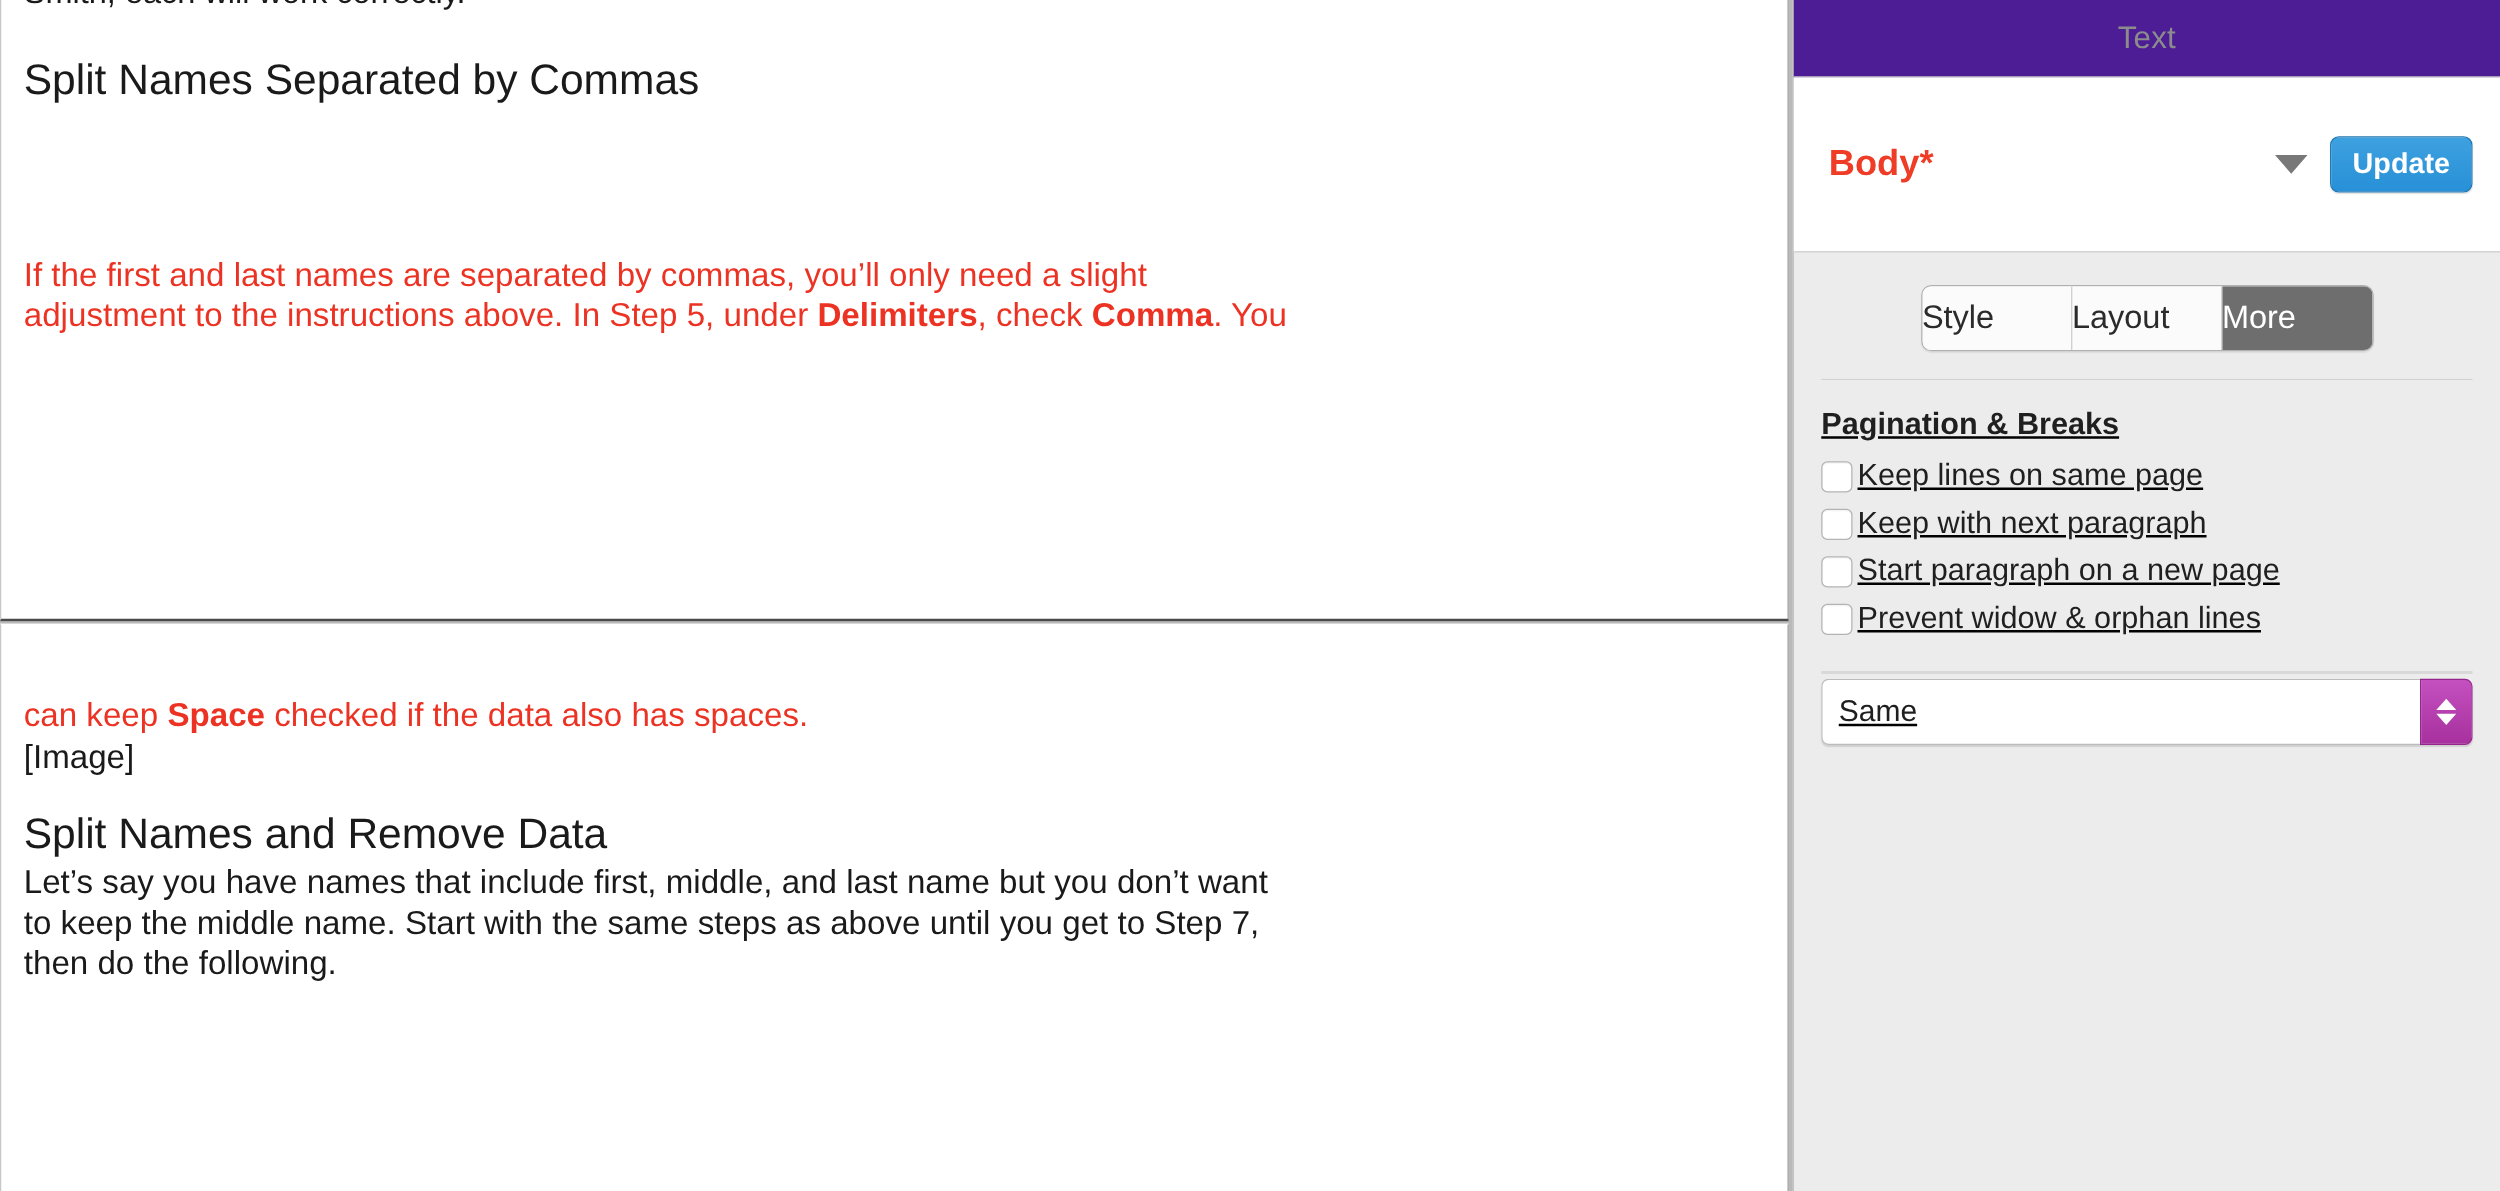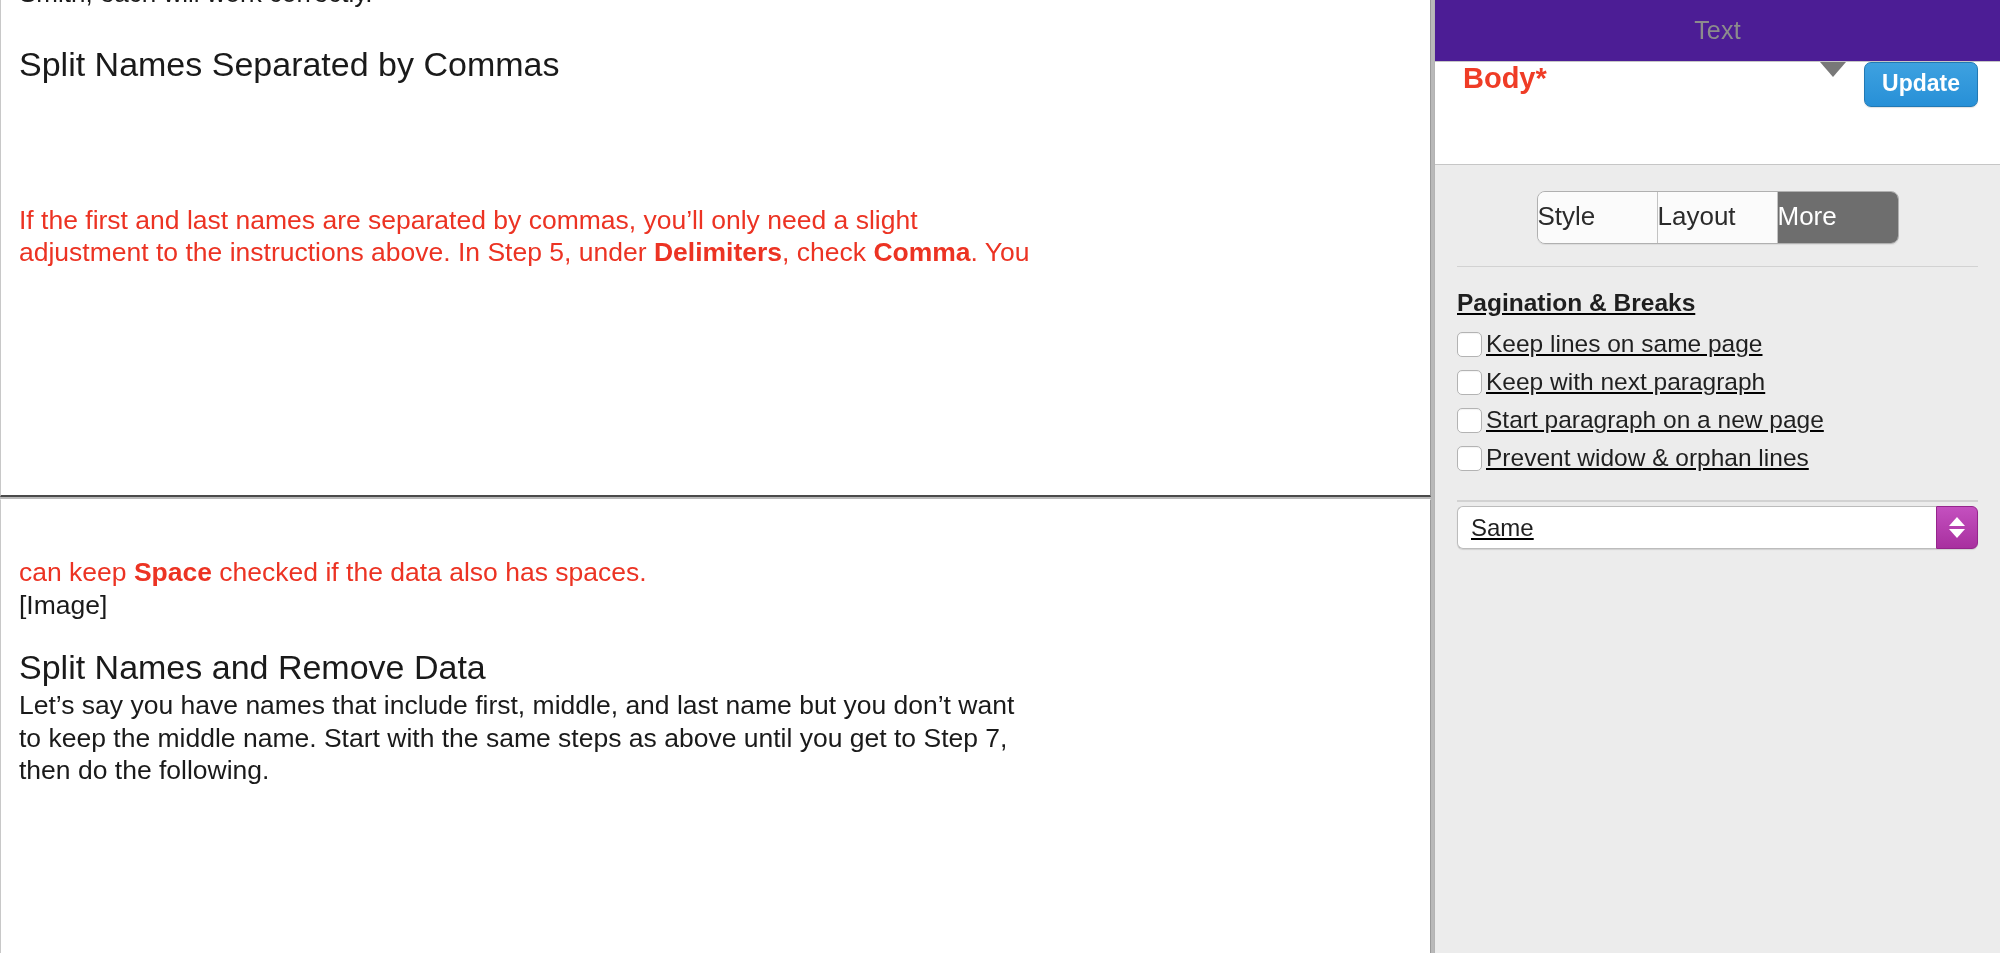--- a/index.html
+++ b/index.html
@@ -111,25 +111,25 @@
     flex: 0 0 auto;
   }
 
   .insp-title {
     font-size: 25px;
     color: #8c8c8c;
     letter-spacing: 0.2px;
   }
 
   .style-header {
-    height: 103px;
+    height: 140px;
     background: #ffffff;
     border-bottom: 1px solid #c6c6c6;
     display: flex;
-    align-items: flex-start;
+    align-items: center;
     padding: 0 22px 0 28px;
     flex: 0 0 auto;
   }
 
   .style-name {
     flex: 1 1 auto;
     font-size: 29px;
     font-weight: 700;
     color: #ef3c26;
     white-space: nowrap;
@@ -239,21 +239,21 @@
     color: #1f1f1f;
     white-space: nowrap;
   }
 
   .spacer-sm { height: 18px; }
 
   
   .select-row {
     display: flex;
     align-items: stretch;
-    height: 43px;
+    height: 53px;
     margin-top: 4px;
     border-radius: 6px;
     box-shadow: 0 1px 1px rgba(0,0,0,0.12);
   }
 
   .select-field {
     flex: 1 1 auto;
     background: #ffffff;
     border: 1px solid #bcbcbc;
     border-right: none;

